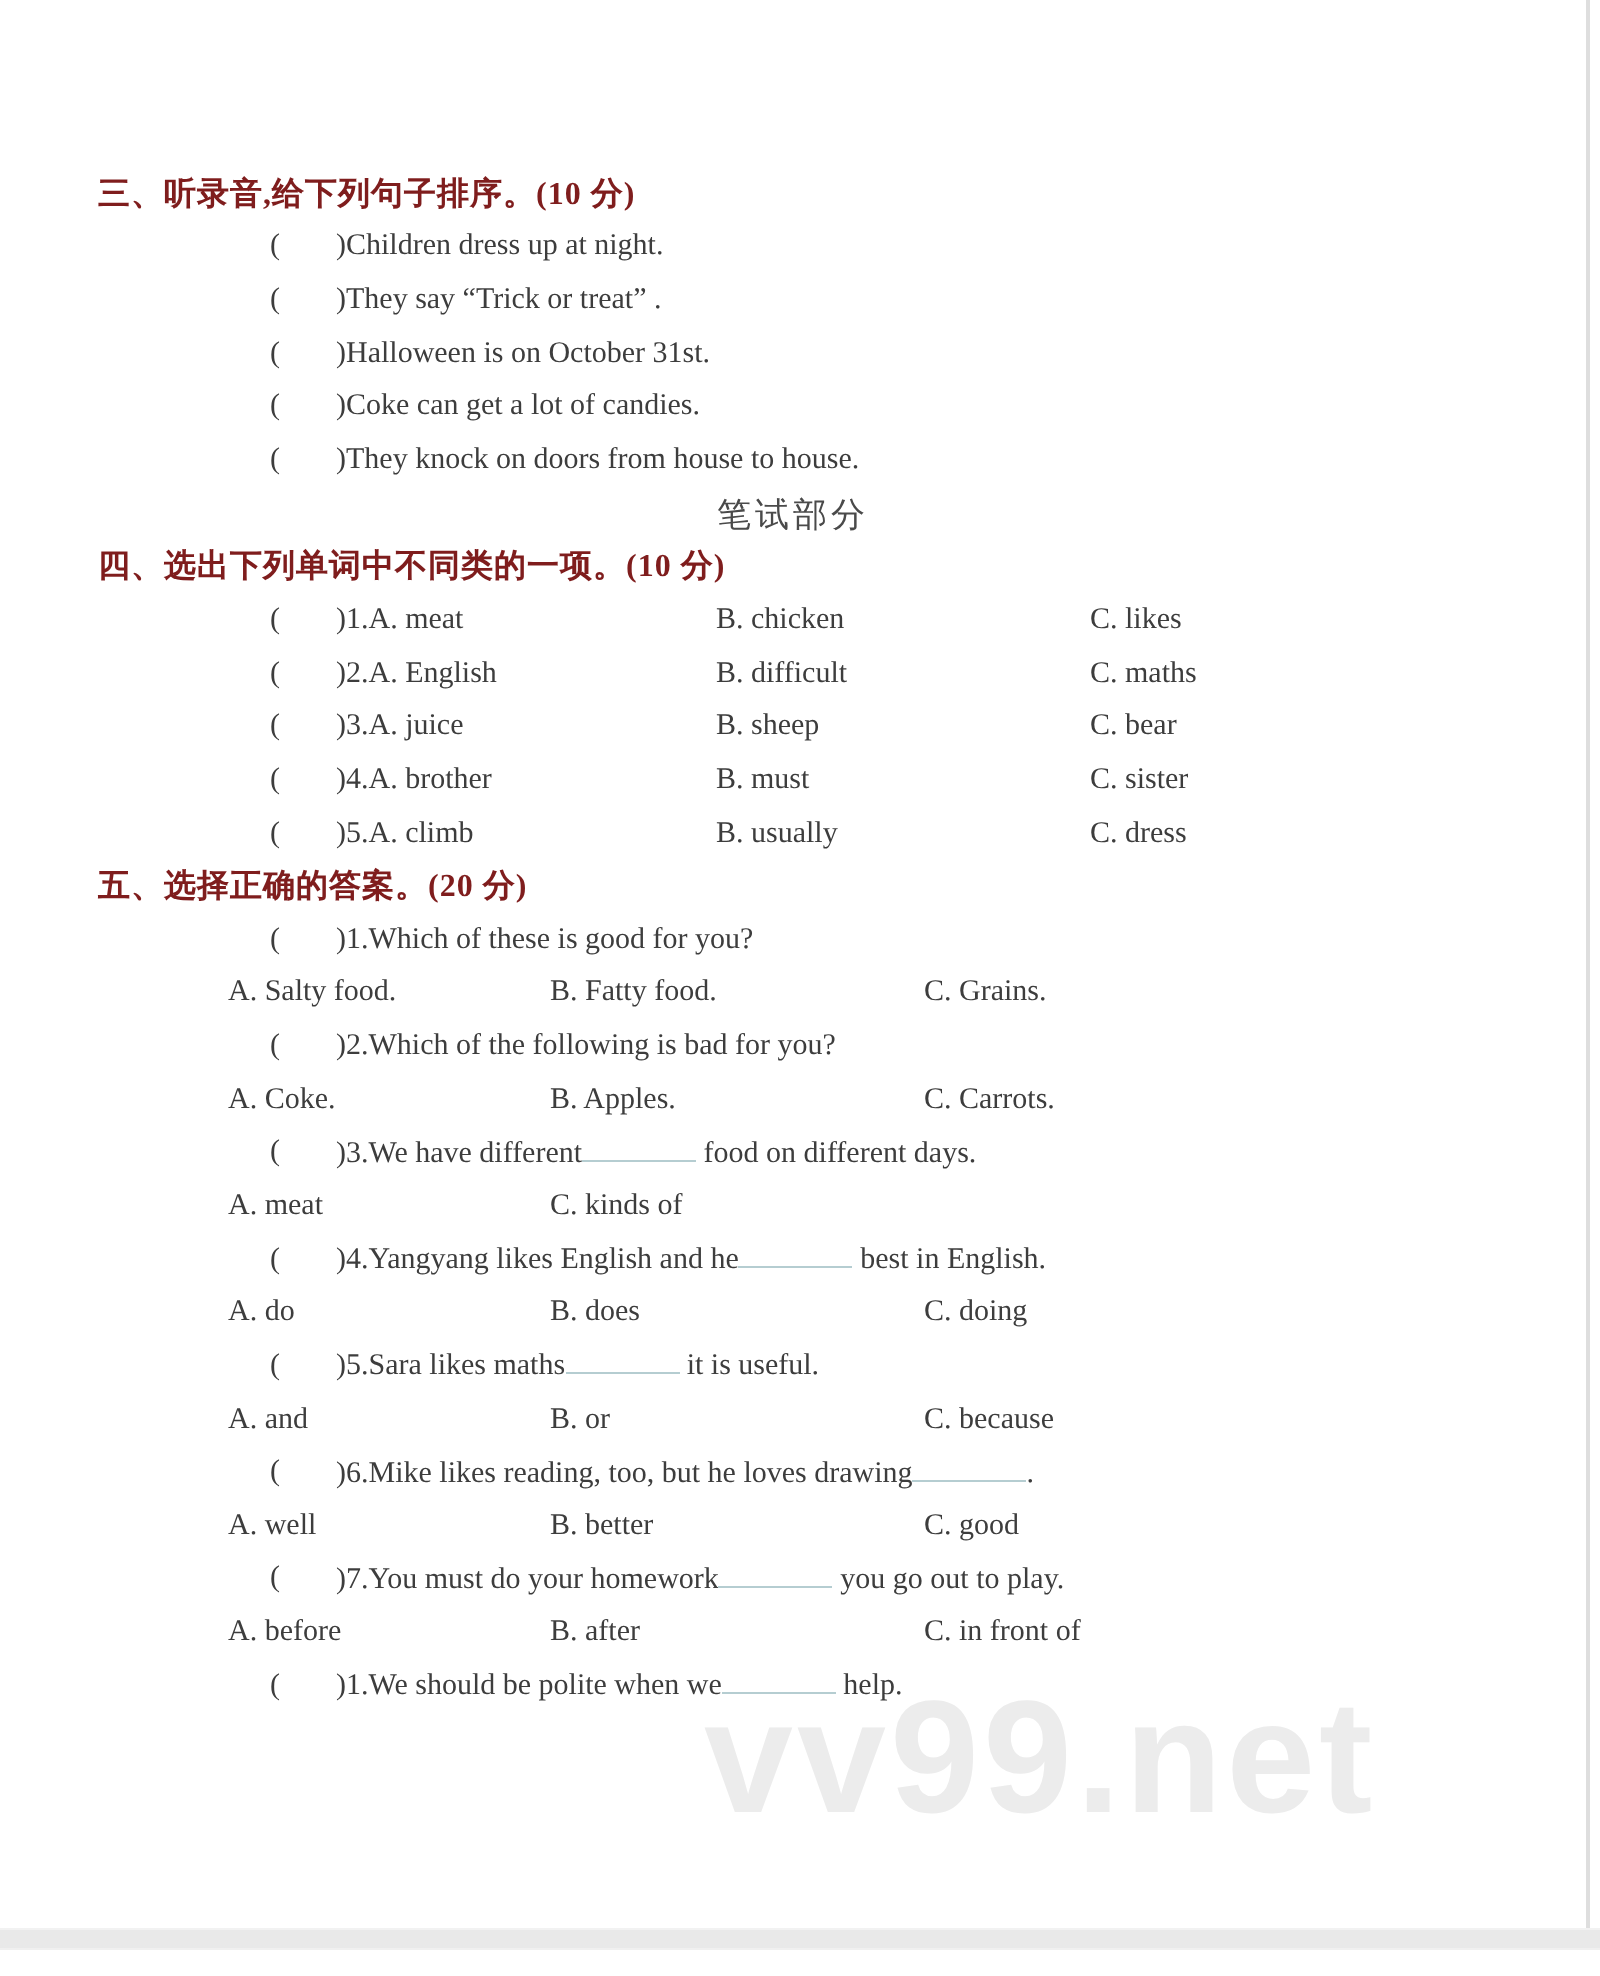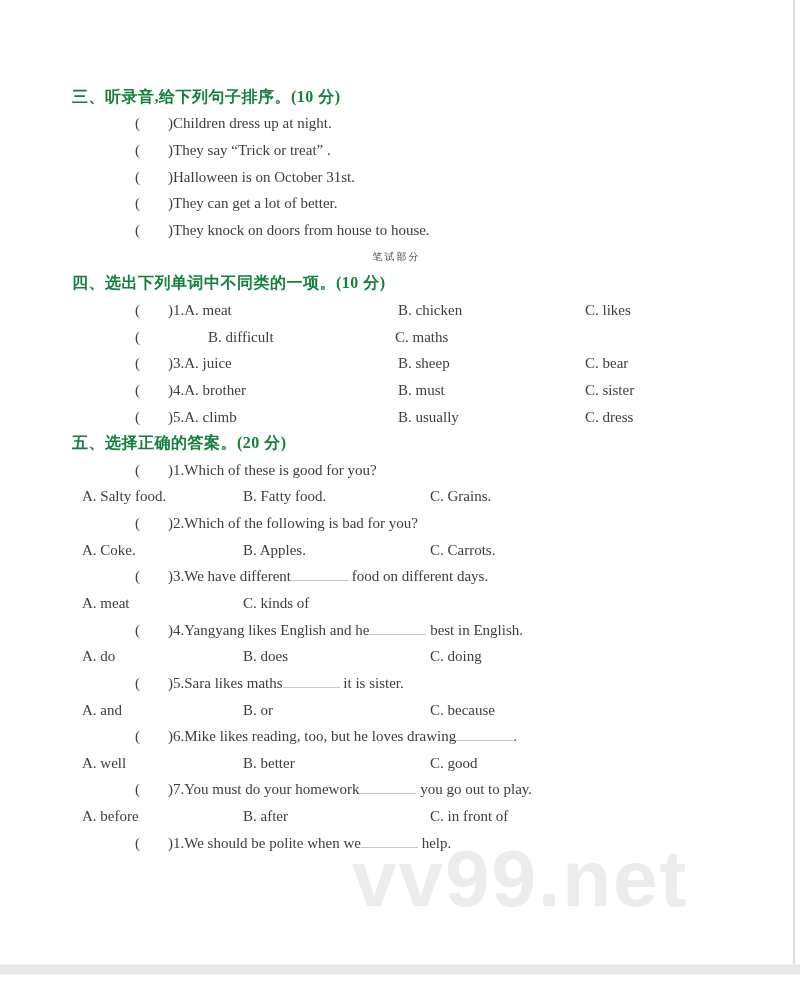--- a/index.html
+++ b/index.html
@@ -10,33 +10,33 @@
     color:#3d3d3d;
     position:relative;
     overflow:hidden;
   }
   .page { position:absolute; inset:0; background:#fff; }
   .page-edge { position:absolute; top:0; left:793px; width:2px; height:964px; background:#dedede; }
   .page-gap { position:absolute; top:964px; left:0; width:800px; height:11px; background:#e9e9e9; border-top:1px solid #f2f2f2; border-bottom:1px solid #f0f0f0; }
   .content { position:absolute; top:84px; left:0; width:793px; }
   .line { height:26.65px; display:flex; align-items:center; font-size:15px; white-space:pre; }
   .sec-title {
-    padding-left:72px;
-    color:#15803d;
+    padding-left:49px;
+    color:#7f1d1d;
     font-size:16px;
     font-weight:600;
     letter-spacing:0.5px;
   }
-  .center-line { justify-content:center; color:#4a4a4a; font-size:10px; letter-spacing:2px; }
+  .center-line { justify-content:center; color:#4a4a4a; font-size:17px; letter-spacing:2px; }
   .col-bracket { margin-left:135px; width:33px; flex:0 0 33px; }
   .stem { display:inline; }
   .w-row .col-q { width:190px; flex:0 0 190px; }
-  .w-row .col-b { width:187px; flex:0 0 187px;margin-left:40px; }
+  .w-row .col-b { width:187px; flex:0 0 187px; }
   .w-row .col-c { flex:1; }
-  .opt-row .opt-a { margin-left:82px; width:161px; flex:0 0 161px; }
+  .opt-row .opt-a { margin-left:114px; width:161px; flex:0 0 161px; }
   .opt-row .opt-b { width:187px; flex:0 0 187px; }
   .opt-row .opt-c { flex:1; }
   .blank {
     display:inline-block;
     width:57px;
     height:13px;
     border-bottom:1.5px solid #b5cdd1;
     vertical-align:baseline;
   }
   .watermark {
@@ -69,39 +69,40 @@
     <div class="line">
       <span class="col-bracket">(</span>
       <span class="stem">)They say “Trick or treat” .</span>
     </div>
     <div class="line">
       <span class="col-bracket">(</span>
       <span class="stem">)Halloween is on October 31st.</span>
     </div>
     <div class="line">
       <span class="col-bracket">(</span>
-      <span class="stem">)They can get a lot of better.</span>
+      <span class="stem">)Coke can get a lot of candies.</span>
     </div>
     <div class="line">
       <span class="col-bracket">(</span>
       <span class="stem">)They knock on doors from house to house.</span>
     </div>
 
     <div class="line center-line">笔试部分</div>
 
     <div class="line sec-title">四、选出下列单词中不同类的一项。(10 分)</div>
 
     <div class="line w-row">
       <span class="col-bracket">(</span>
       <span class="col-q">)1.A. meat</span>
       <span class="col-b">B. chicken</span>
       <span class="col-c">C. likes</span>
     </div>
     <div class="line w-row">
       <span class="col-bracket">(</span>
+      <span class="col-q">)2.A. English</span>
       <span class="col-b">B. difficult</span>
       <span class="col-c">C. maths</span>
     </div>
     <div class="line w-row">
       <span class="col-bracket">(</span>
       <span class="col-q">)3.A. juice</span>
       <span class="col-b">B. sheep</span>
       <span class="col-c">C. bear</span>
     </div>
     <div class="line w-row">
@@ -153,21 +154,21 @@
       <span class="stem"><span>)4.Yangyang likes English and he</span><span class="blank"></span><span> best in English.</span></span>
     </div>
     <div class="line opt-row">
       <span class="opt-a">A. do</span>
       <span class="opt-b">B. does</span>
       <span class="opt-c">C. doing</span>
     </div>
 
     <div class="line">
       <span class="col-bracket">(</span>
-      <span class="stem"><span>)5.Sara likes maths</span><span class="blank"></span><span> it is sister.</span></span>
+      <span class="stem"><span>)5.Sara likes maths</span><span class="blank"></span><span> it is useful.</span></span>
     </div>
     <div class="line opt-row">
       <span class="opt-a">A. and</span>
       <span class="opt-b">B. or</span>
       <span class="opt-c">C. because</span>
     </div>
 
     <div class="line">
       <span class="col-bracket">(</span>
       <span class="stem"><span>)6.Mike likes reading, too, but he loves drawing</span><span class="blank"></span><span>.</span></span>

